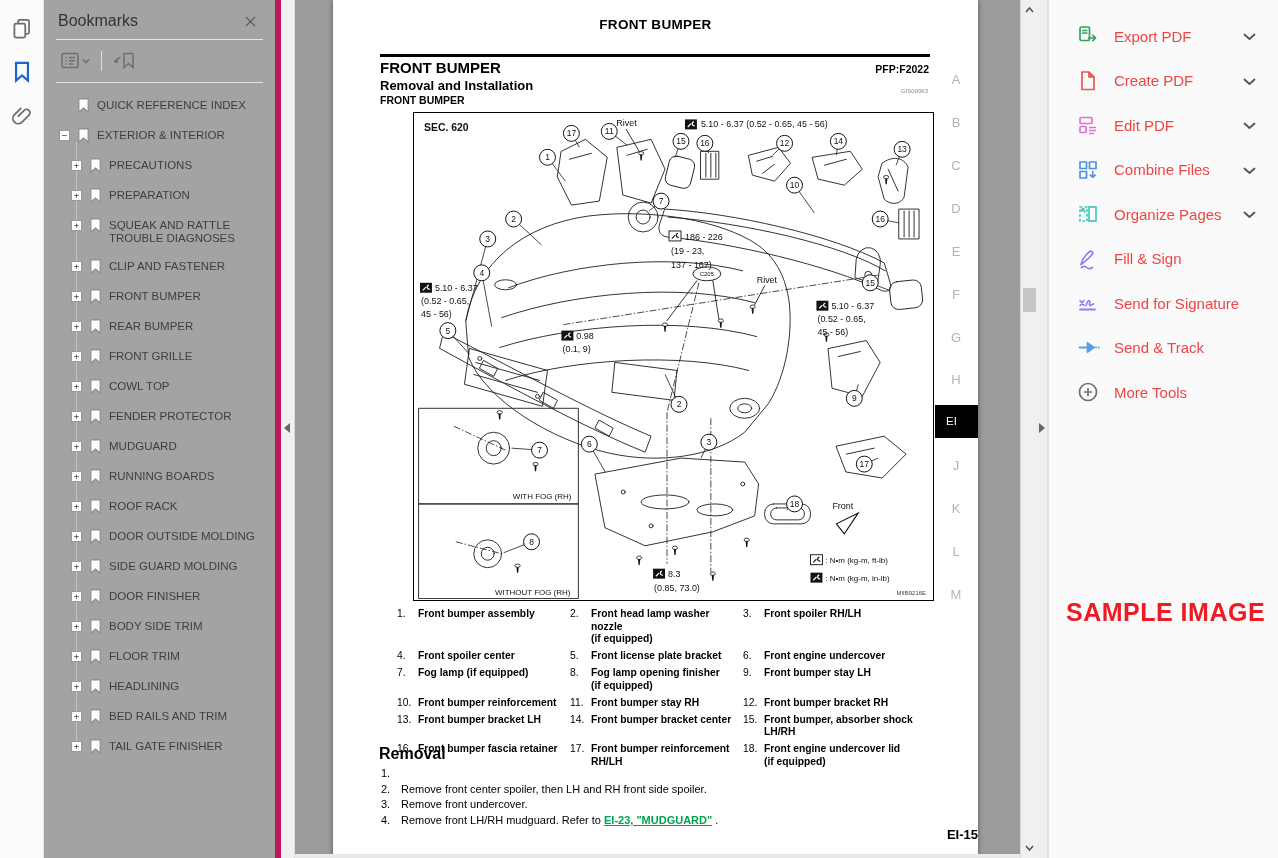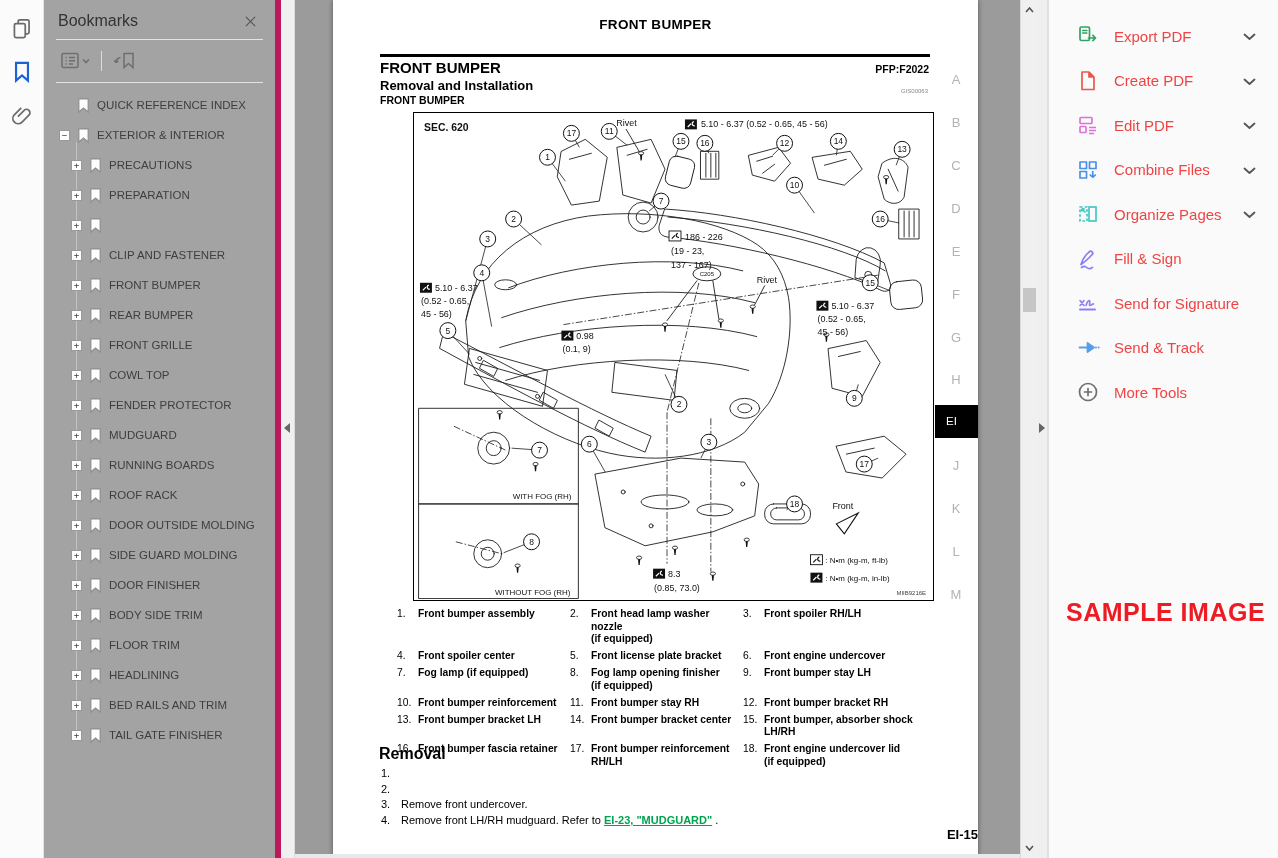--- a/index.html
+++ b/index.html
@@ -180,20 +180,21 @@
             <span class="bm-flag"><svg width="15" height="17" viewBox="0 0 16 18">
                 <path d="M3 2h10v14l-5-4.3L3 16z" fill="#fdfdfd" stroke="#8f8f8f" stroke-width="1.3"></path>
               </svg></span>
             <span class="bm-label">PREPARATION</span>
           </div>
           <div class="bm-row child">
             <span class="bm-toggle">+</span>
             <span class="bm-flag"><svg width="15" height="17" viewBox="0 0 16 18">
                 <path d="M3 2h10v14l-5-4.3L3 16z" fill="#fdfdfd" stroke="#8f8f8f" stroke-width="1.3"></path>
               </svg></span>
+            <span class="bm-label">SQUEAK AND RATTLE TROUBLE DIAGNOSES</span>
           </div>
           <div class="bm-row child">
             <span class="bm-toggle">+</span>
             <span class="bm-flag"><svg width="15" height="17" viewBox="0 0 16 18">
                 <path d="M3 2h10v14l-5-4.3L3 16z" fill="#fdfdfd" stroke="#8f8f8f" stroke-width="1.3"></path>
               </svg></span>
             <span class="bm-label">CLIP AND FASTENER</span>
           </div>
           <div class="bm-row child">
             <span class="bm-toggle">+</span>
@@ -625,20 +626,21 @@
         </div>
 
       <div class="pg-removal">
         <div class="rm-title">Removal</div>
         <div id="removal-steps">
             <div class="step">
               <span class="snum">1.</span>
             </div>
             <div class="step">
               <span class="snum">2.</span>
+              <span class="stxt">Remove front center spoiler, then LH and RH front side spoiler.</span>
             </div>
             <div class="step">
               <span class="snum">3.</span>
               <span class="stxt">Remove front undercover.</span>
             </div>
             <div class="step">
               <span class="snum">4.</span>
               <span class="stxt">Remove front LH/RH mudguard. Refer to <a class="glink" style="color: rgb(0, 164, 79);">EI-23, "MUDGUARD"</a> .</span>
             </div>
           </div>

